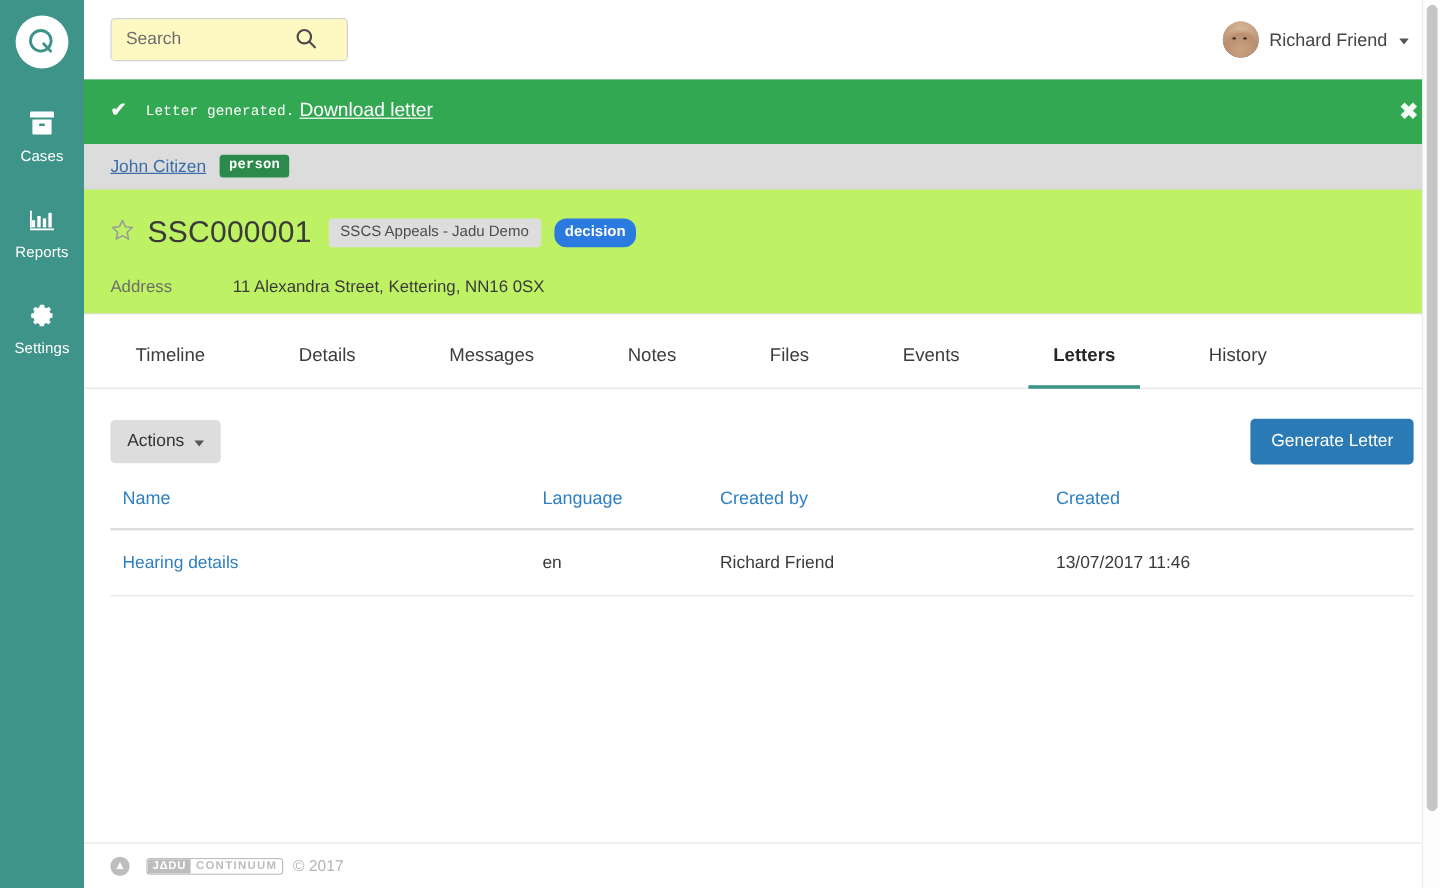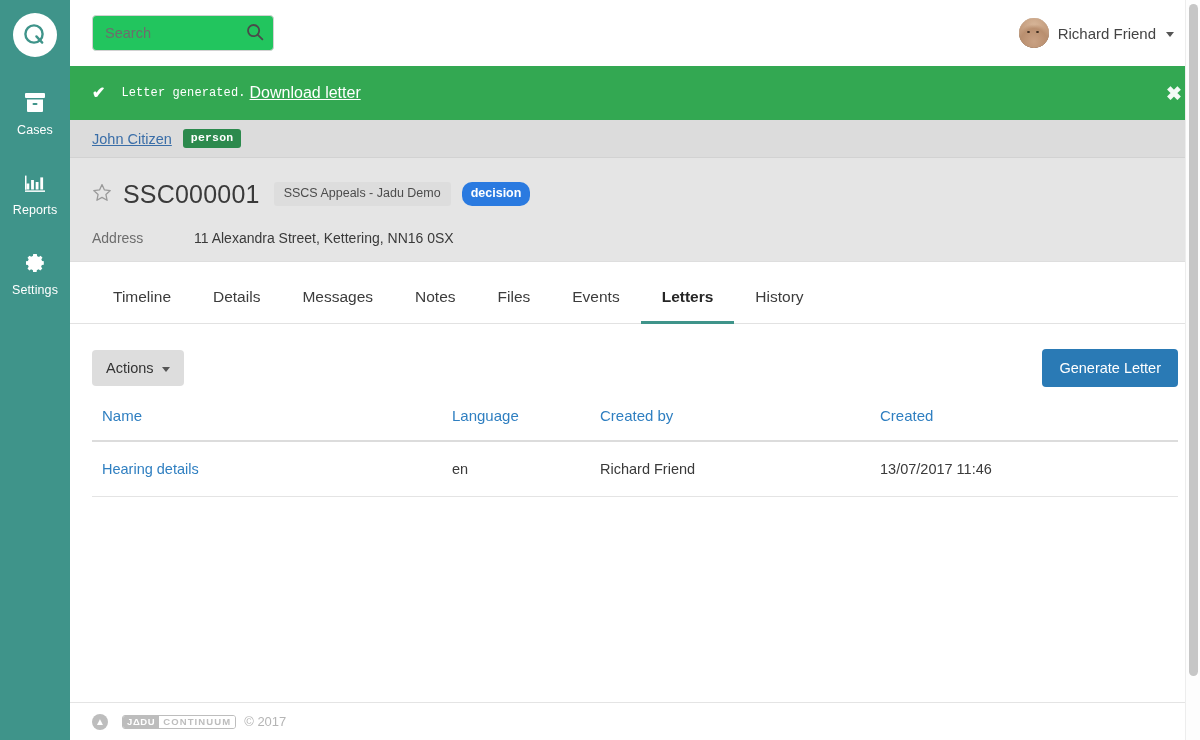--- a/index.html
+++ b/index.html
@@ -93,25 +93,25 @@
     align-items: center;
     padding: 0 20px 0 22px;
     position: relative;
   }
   .search-wrap {
     position: relative;
     width: 182px;
     height: 36px;
   }
   .search-input {
-    width: 182px;
+    width: 198px;
     height: 36px;
     border: 1px solid #d2d2d2;
     border-radius: 4px;
-    background: #22c55e;
+    background: #fef9c3;
     padding: 0 26px 0 12px;
     font-family: "Liberation Sans", sans-serif;
     font-size: 14.5px;
     color: #555;
     outline: none;
   }
   .search-input::placeholder { color: #6d6d6d; opacity: 1; }
   .search-icon {
     position: absolute;
     right: 10px;
@@ -226,21 +226,21 @@
     font-weight: bold;
     padding: 3px 8px 4px;
     border-radius: 3px;
     line-height: 1;
     letter-spacing: .2px;
     font-family: Liberation Mono, monospace;
   }
 
   
   .case-header {
-    background: #e5e5e5;
+    background: #bef264;
     padding: 22px 22px 22px 22px;
     border-bottom: 1px solid #dedede;
     height: 104px;
   }
   .case-title-row {
     display: flex;
     align-items: center;
     gap: 11px;
   }
   .star-icon { cursor: pointer; flex: none; margin-top: 1px; }
@@ -283,20 +283,21 @@
     color: #3a3a3a;
   }
 
   
   .tabs {
     display: flex;
     padding: 0 22px;
     border-bottom: 1px solid #e2e2e2;
     margin: 0 0 0 0;
     background: #fff;
+    gap: 36px;
   }
   .tab {
     padding: 26px 21px 15px;
     font-size: 15.5px;
     color: #3c3c3c;
     cursor: pointer;
     border-bottom: 3px solid transparent;
     margin-bottom: -1px;
     white-space: nowrap;
   }

